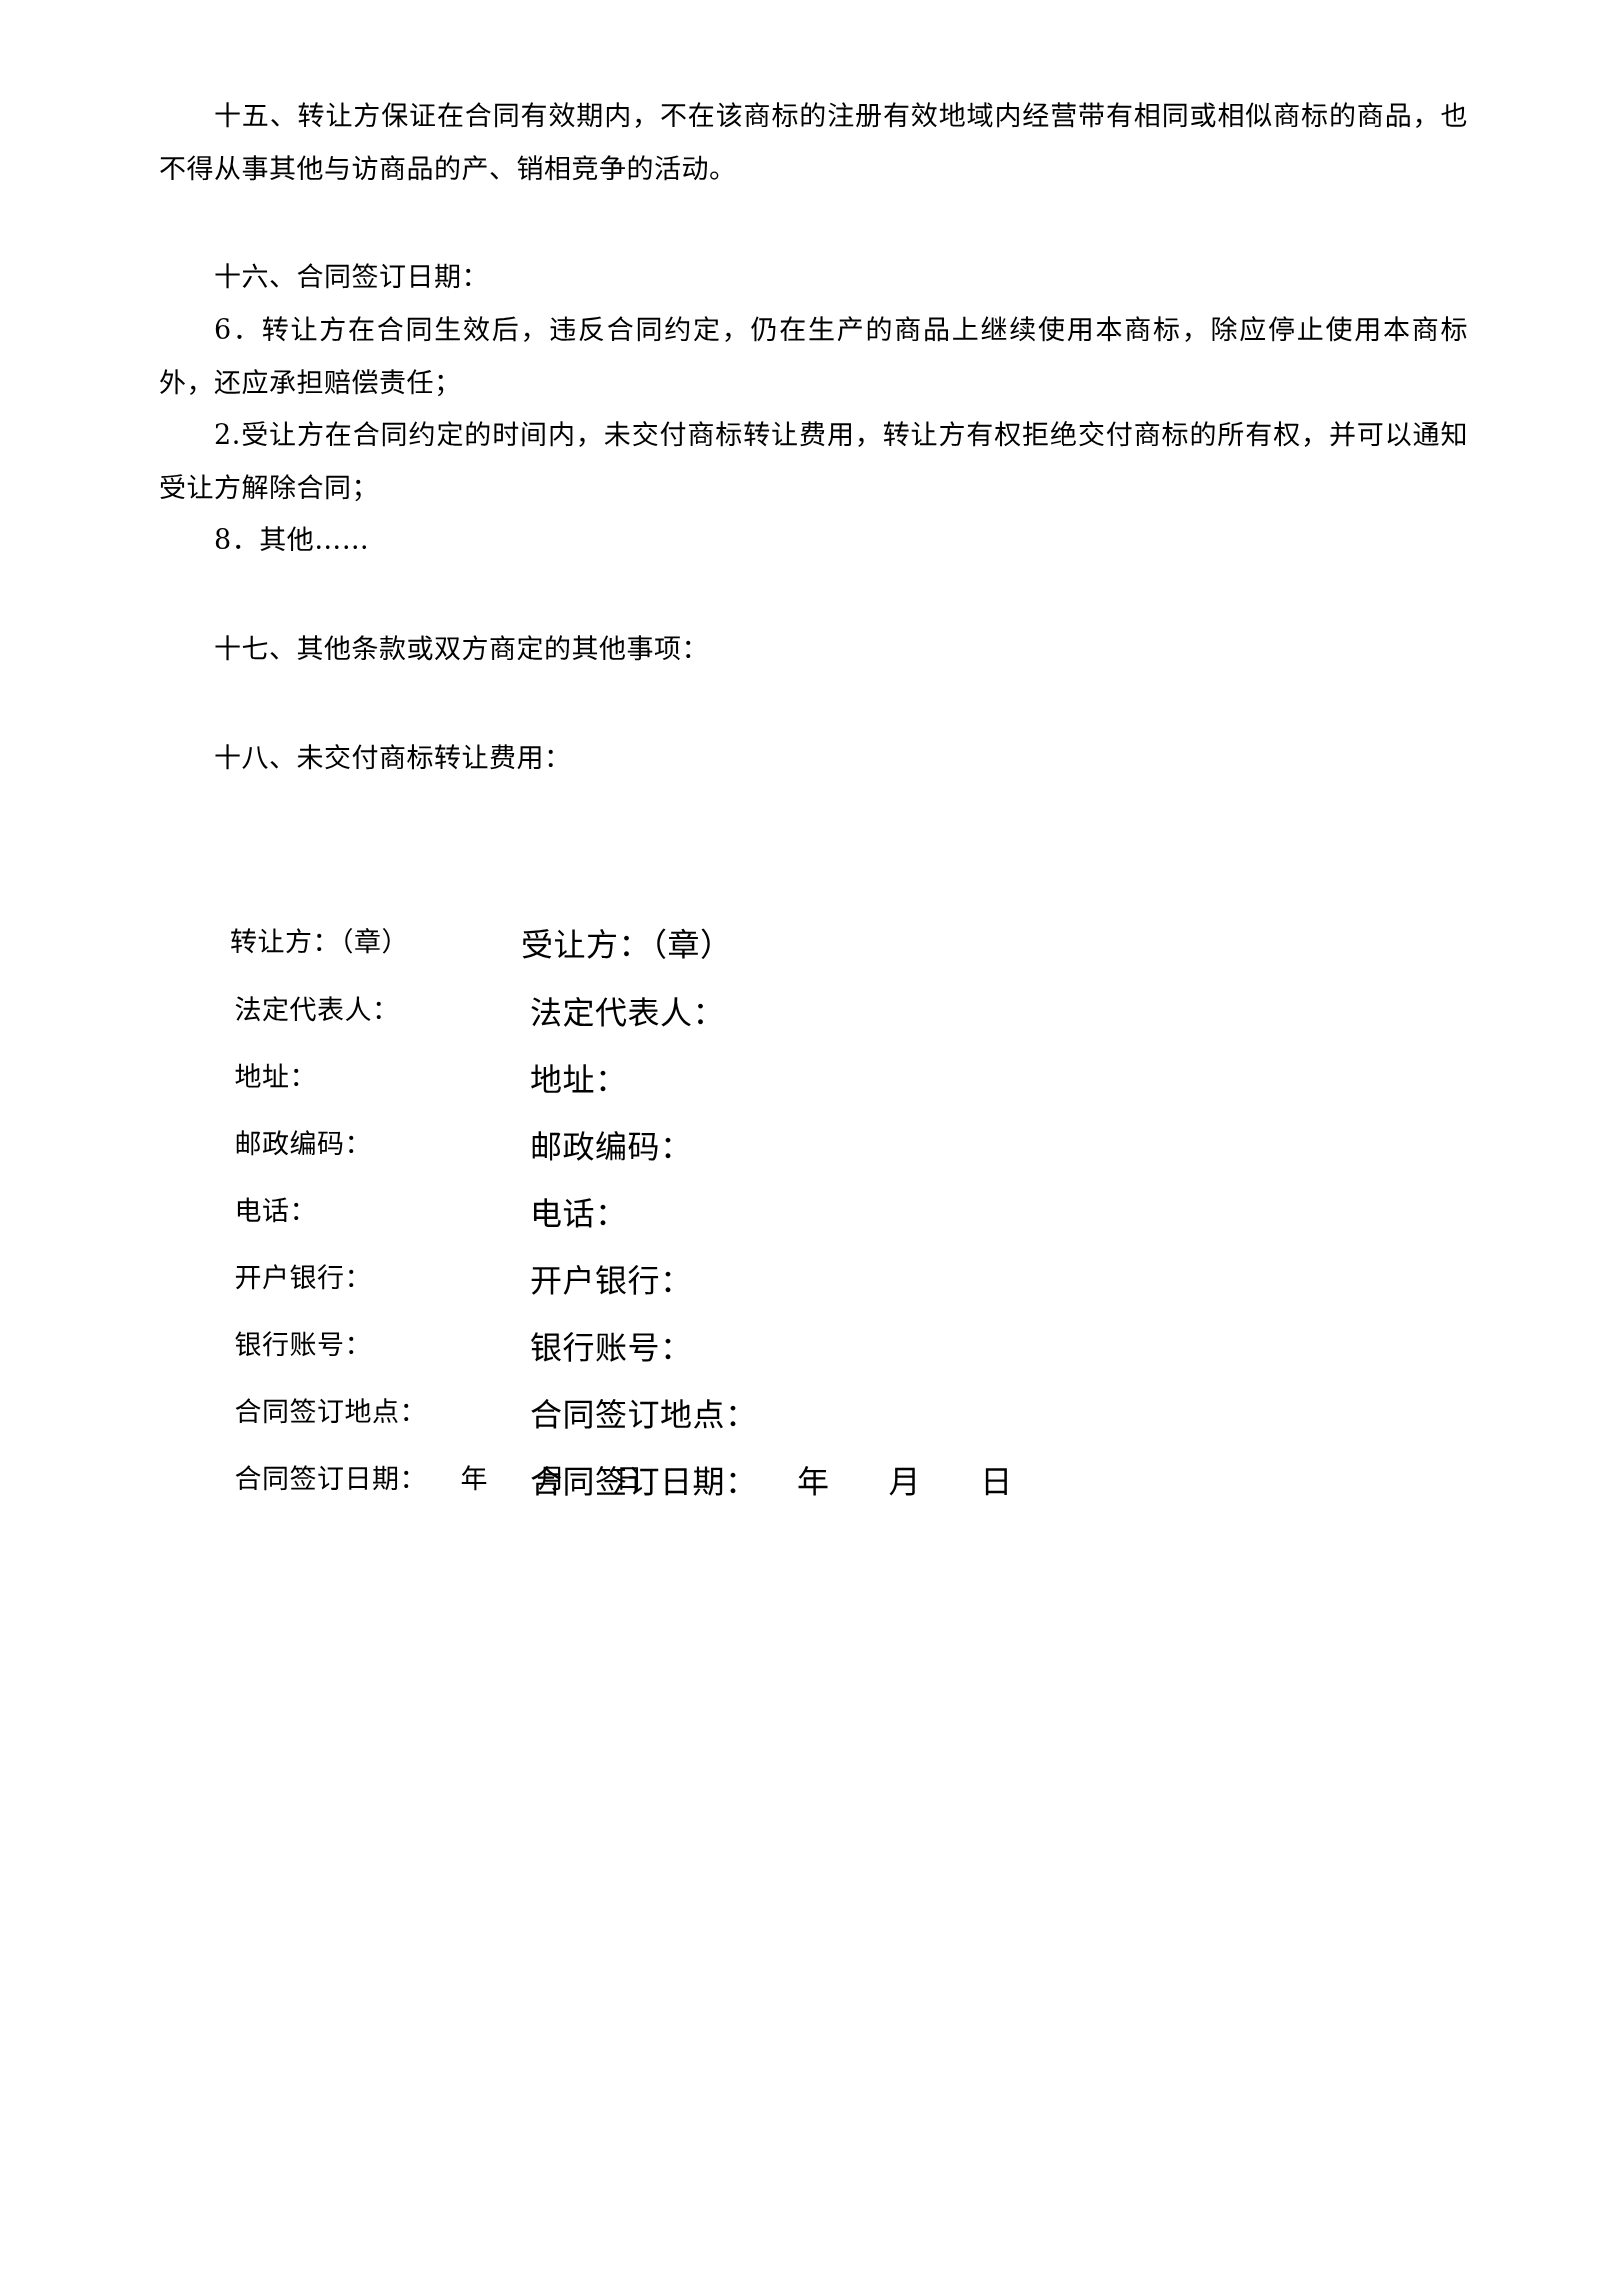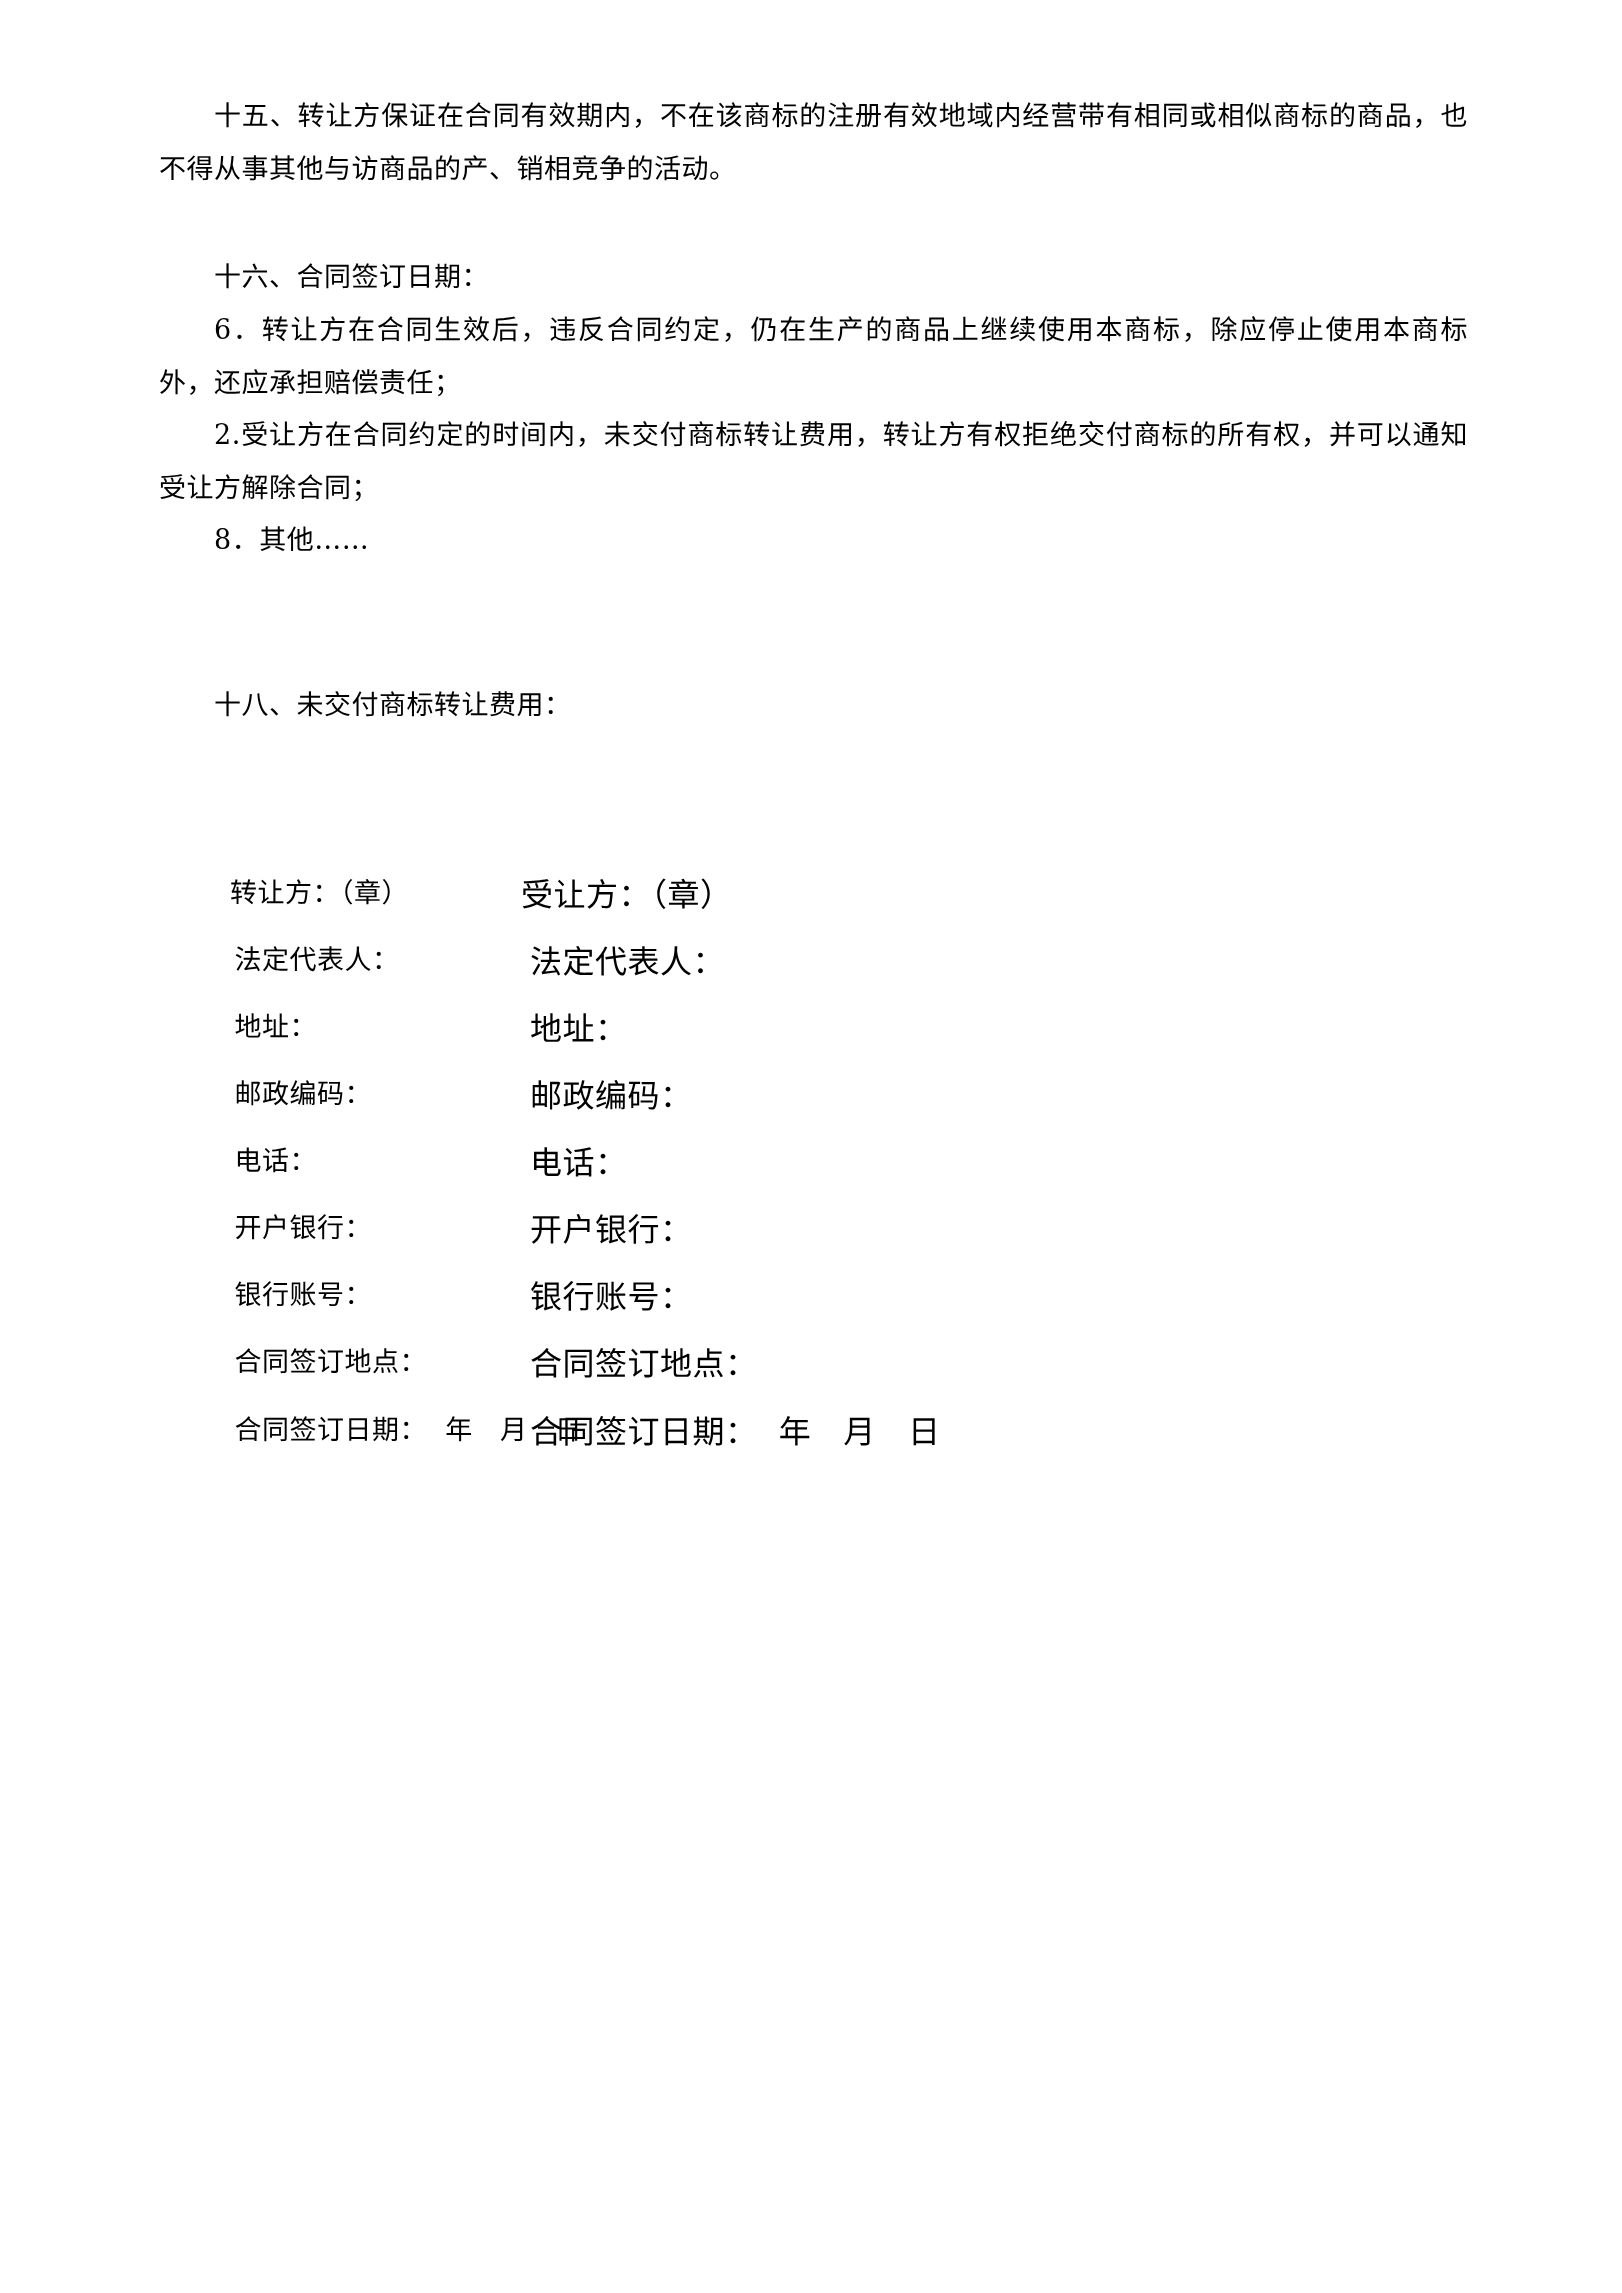--- a/index.html
+++ b/index.html
@@ -37,20 +37,21 @@
   }
   .indent {
     text-indent: 55px;
   }
   .gap-lg { height: 56px; }
 
   .sig-block {
     margin-top: 87px;
     margin-left: 71px;
     width: 1000px;
+    font-family: Liberation Mono, monospace;
   }
   .sig-row {
     display: flex;
     flex-direction: row;
     align-items: flex-start;
     margin-bottom: 25.5px;
   }
   .sig-col-left {
     width: 291px;
     flex: 0 0 291px;
@@ -85,20 +86,21 @@
     <p class="para indent">十六、合同签订日期：</p>
 
     <p class="para indent">6．转让方在合同生效后，违反合同约定，仍在生产的商品上继续使用本商标，除应停止使用本商标外，还应承担赔偿责任；</p>
 
     <p class="para indent">2.受让方在合同约定的时间内，未交付商标转让费用，转让方有权拒绝交付商标的所有权，并可以通知受让方解除合同；</p>
 
     <p class="para indent">8．其他……</p>
 
     <div class="gap-lg"></div>
 
+    <p class="para indent">十七、其他条款或双方商定的其他事项：</p>
 
     <div class="gap-lg"></div>
 
     <p class="para indent">十八、未交付商标转让费用：</p>
 
     <div class="gap-lg"></div>
 
 
     <div class="sig-block">
 

